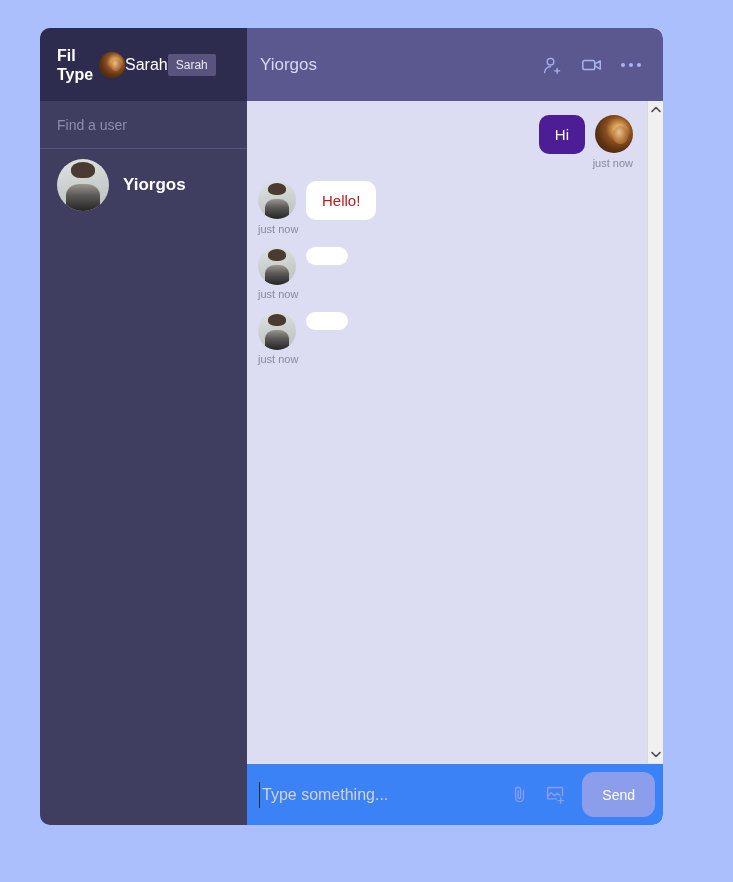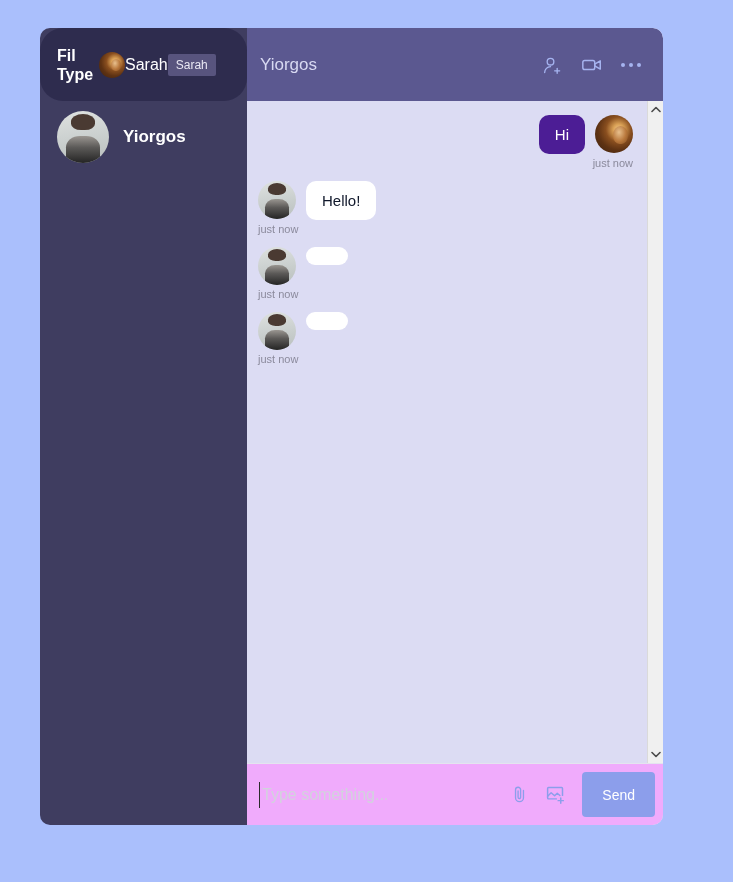--- a/index.html
+++ b/index.html
@@ -38,21 +38,20 @@
     overflow: hidden;
   }
   .sidebar-header {
     height: 73px;
     background: #2e2c4e;
     border-top-left-radius: 10px;
     display: flex;
     align-items: center;
     padding-left: 17px;
     box-sizing: border-box;
-    border-radius: 23px;
   }
   .brand {
     color: #ffffff;
     font-weight: bold;
     font-size: 16px;
     line-height: 19px;
     width: 42px;
     flex: 0 0 42px;
   }
   .brand span { display: block; }
@@ -233,21 +232,21 @@
   .bubble {
     padding: 10px 16px;
     border-radius: 10px;
     font-size: 15px;
     max-width: 240px;
     line-height: 19px;
     box-sizing: border-box;
   }
   .bubble.in {
     background: #ffffff;
-    color: #0f172a;
+    color: #b91c1c;
   }
   .bubble.out {
     background: #4c1d95;
     color: #ffffff;
   }
   .bubble.empty {
     min-width: 42px;
     min-height: 7px;
     padding: 9px 16px;
     border-radius: 13px;
@@ -279,21 +278,21 @@
     justify-content: center;
     color: #4a4a4a;
     font-size: 9px;
     cursor: pointer;
   }
 
   
   .composer {
     height: 62px;
     flex: 0 0 62px;
-    background: #f0abfc;
+    background: #3b82f6;
     display: flex;
     align-items: center;
     padding-left: 12px;
     border-top: 1px solid #e4e4ef;
     border-bottom-right-radius: 10px;
     box-sizing: border-box;
   }
   .composer-input {
     flex: 1;
     border: none;
@@ -317,21 +316,21 @@
   .send-btn {
     background: #8c9eeb;
     color: #ffffff;
     border: none;
     font-size: 14px;
     font-family: "Liberation Sans", sans-serif;
     padding: 5px 20px;
     cursor: pointer;
     align-self: stretch;
     margin: 8px 8px 8px 0;
-    border-radius: 4px;
+    border-radius: 12px;
   }
 </style>
 </head>
 <body>
 
 <div class="app-window">
 
   <div class="sidebar">
 
     <div class="sidebar-header">
@@ -339,20 +338,23 @@
         <span>Fil</span>
         <span>Type</span>
       </div>
       <div class="me-block">
         <div class="avatar avatar-sarah" style="width:26px;height:26px;"></div>
         <div class="me-name">Sarah</div>
         <button class="logout-btn">Sarah</button>
       </div>
     </div>
 
+    <div class="find-user">
+      <input class="find-user-input" type="text" placeholder="Find a user" style="">
+    </div>
 
     <div class="user-list">
       <div class="user-item">
         <div class="avatar avatar-yiorgos" style="width:52px;height:52px;"></div>
         <div class="user-item-name">Yiorgos</div>
       </div>
     </div>
 
   </div>
 

